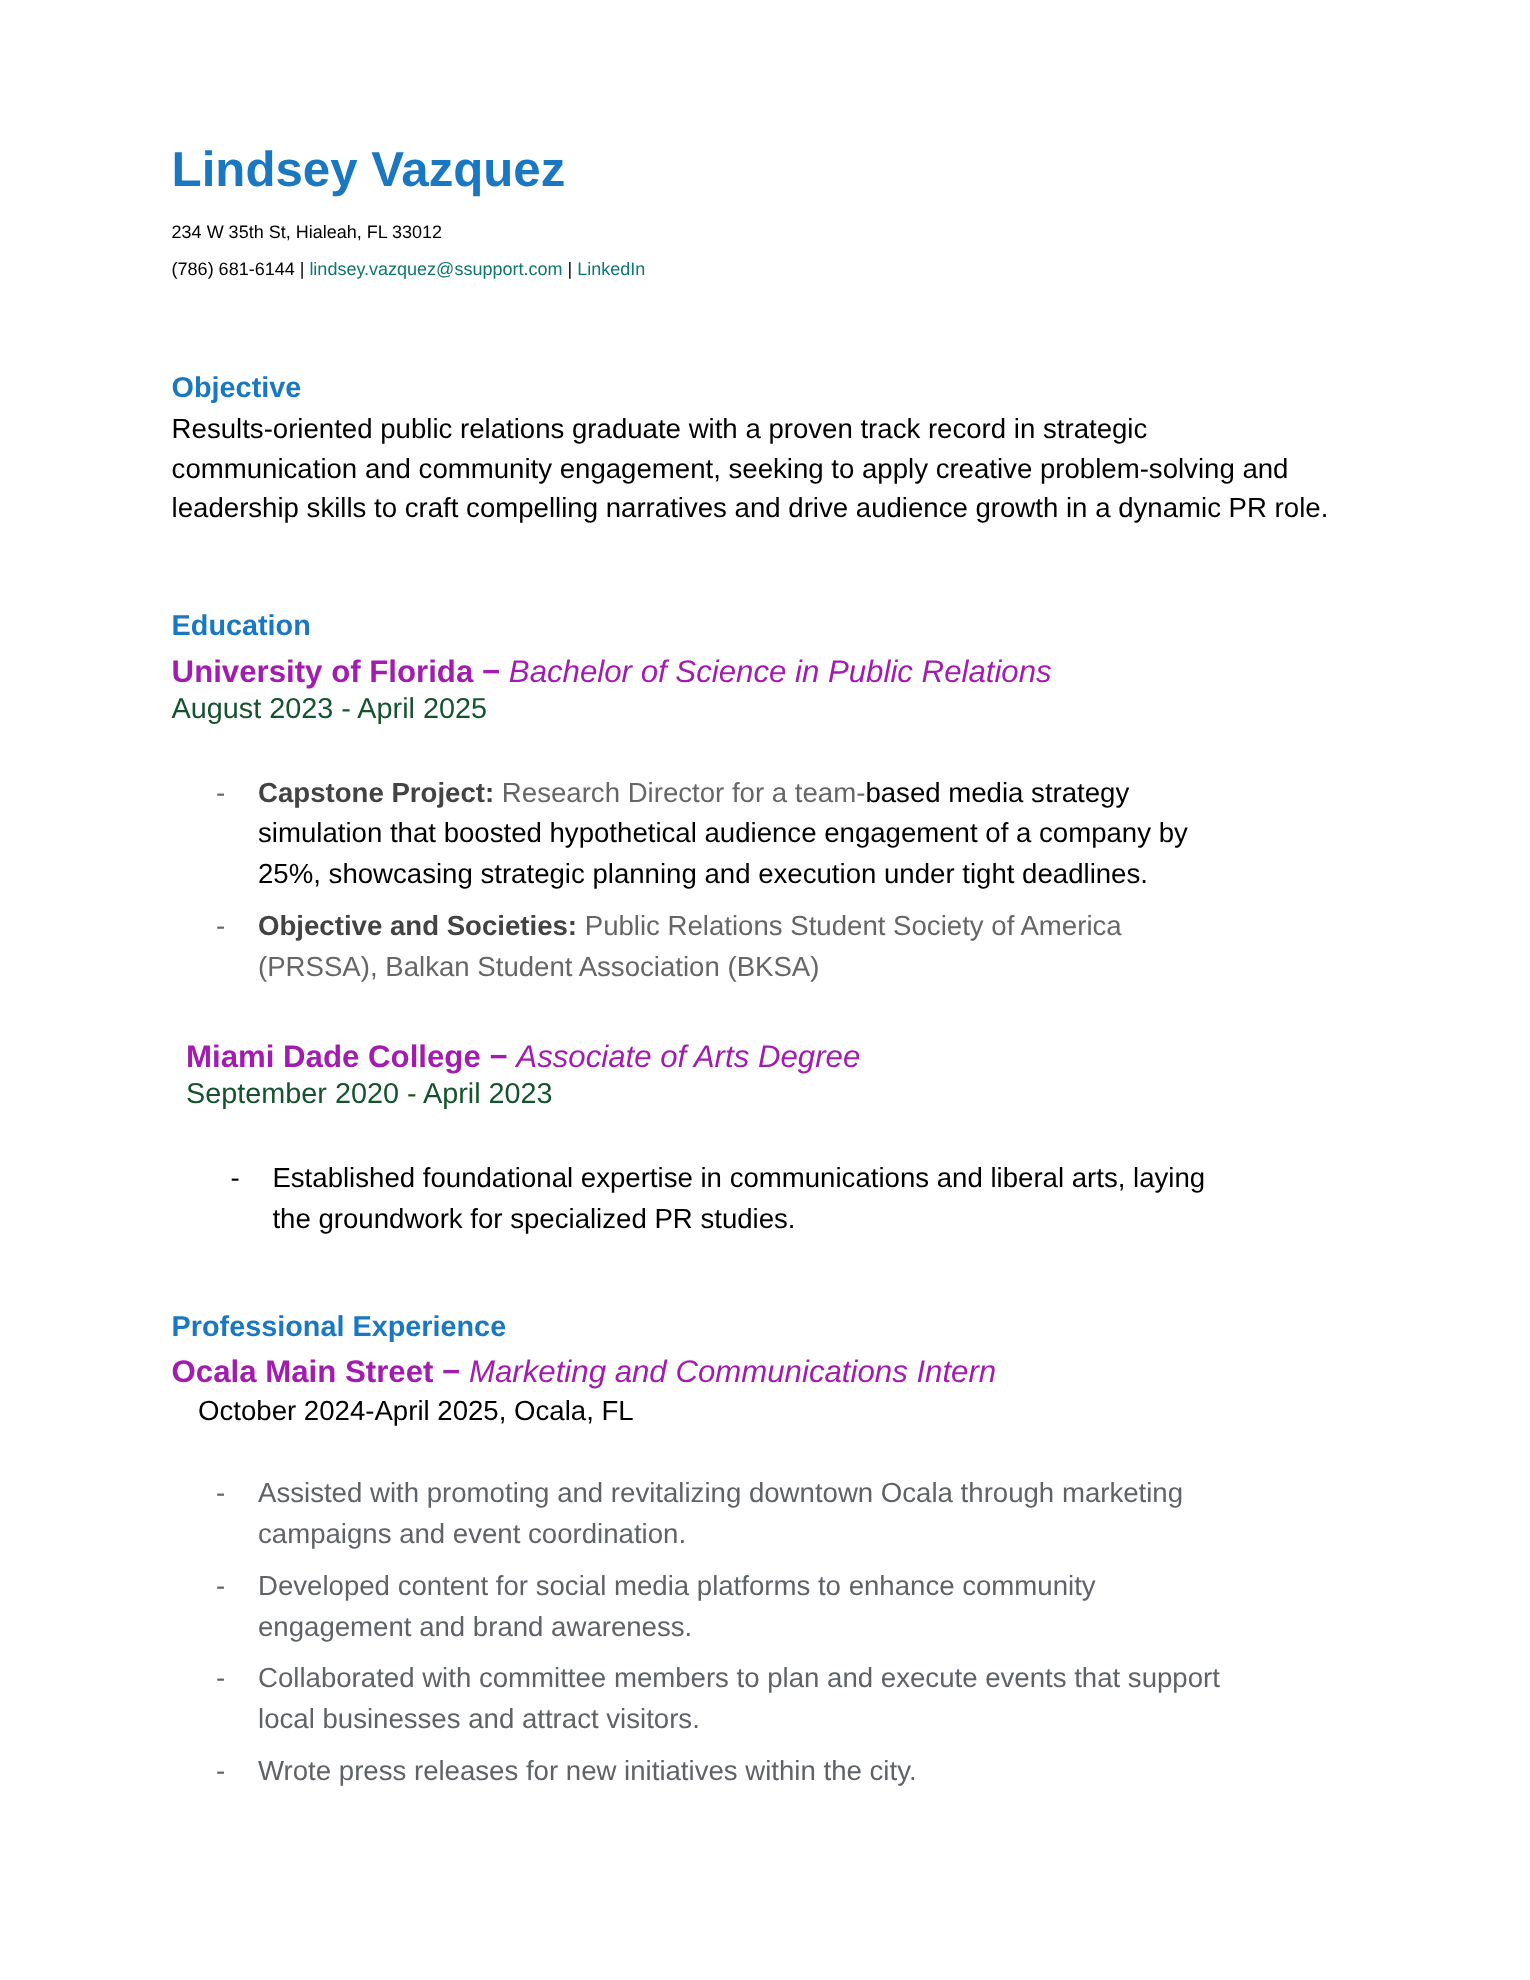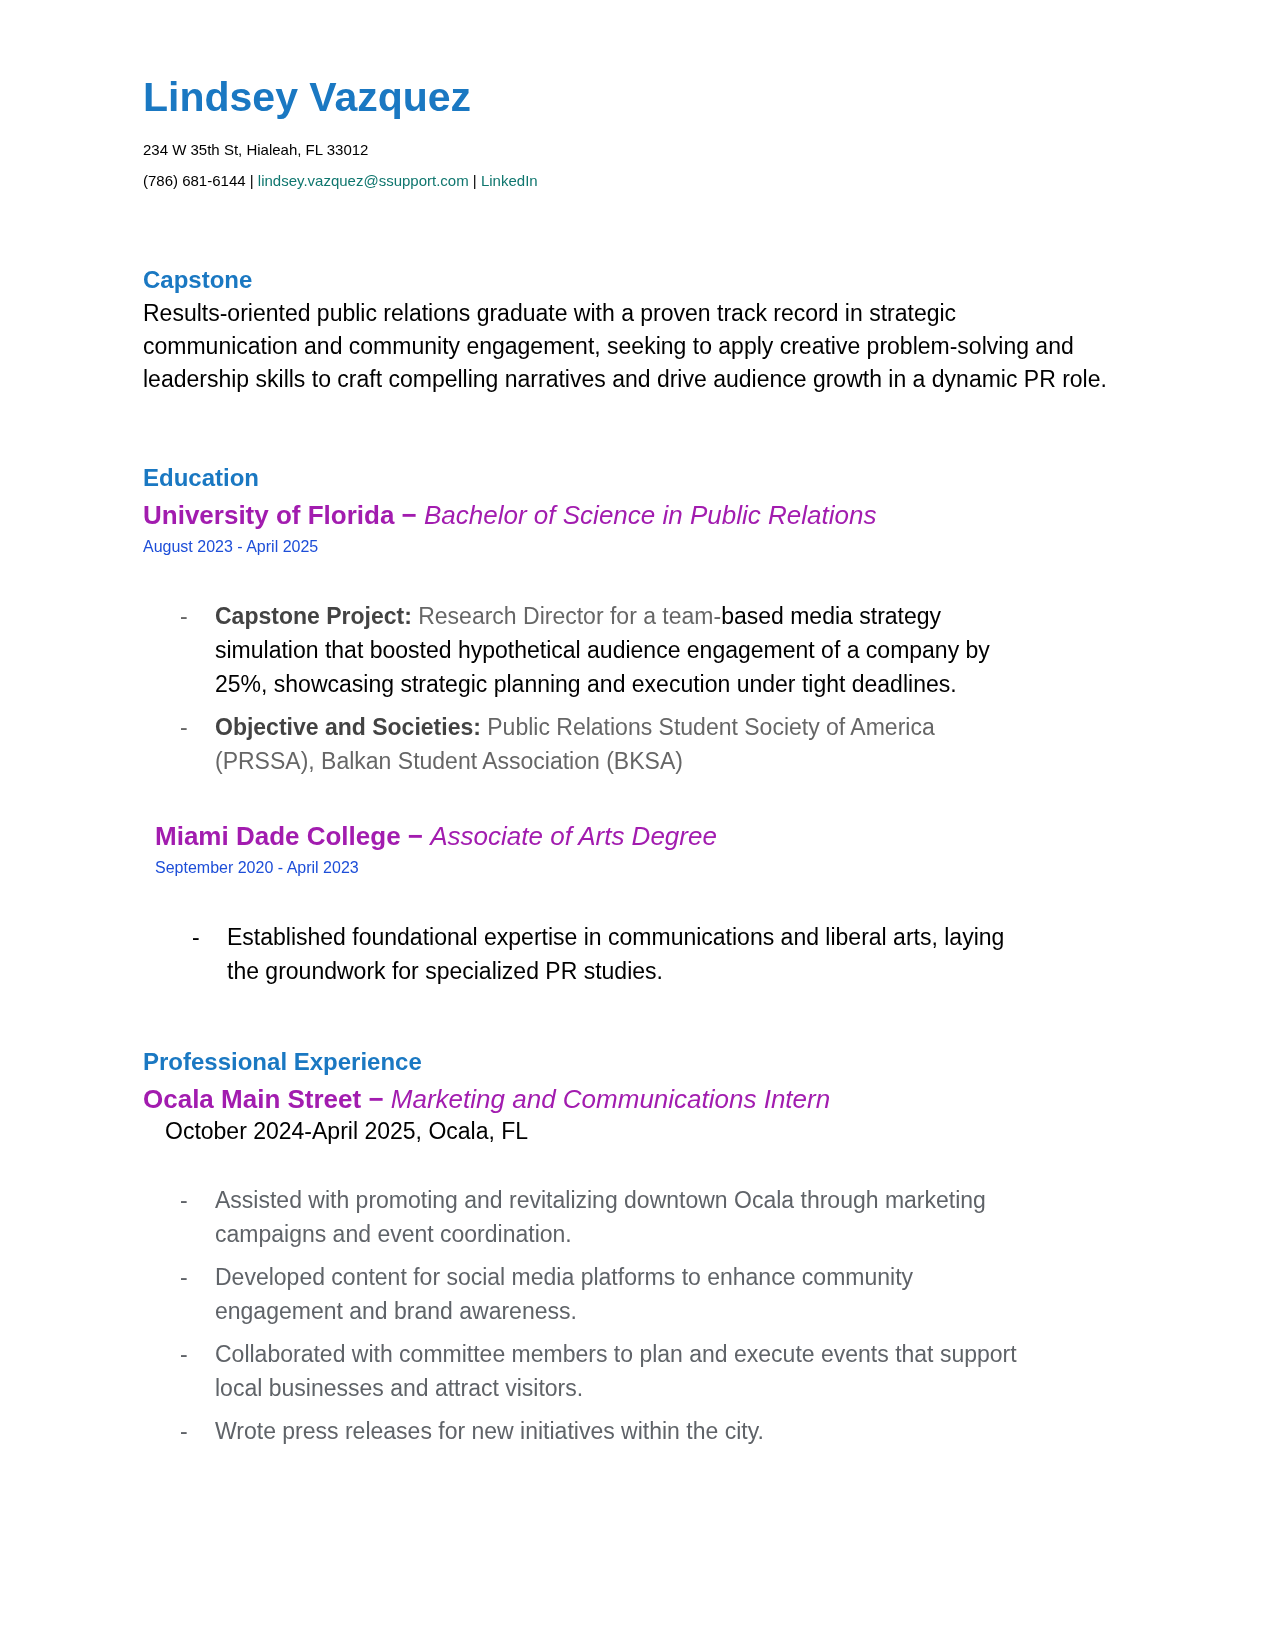--- a/index.html
+++ b/index.html
@@ -8,21 +8,21 @@
     width: 1275px;
     height: 1650px;
     background: #ffffff;
     font-family: "Liberation Sans", sans-serif;
     color: #000000;
     overflow: hidden;
   }
   .page {
     width: 1167px;
     height: 1650px;
-    padding: 74px 145px 0 143px;
+    padding: 118px 145px 0 143px;
   }
   .name {
     font-size: 41px;
     font-weight: bold;
     color: #1a78c2;
     line-height: 46px;
     margin: 0 0 14px 0;
   }
   .contact-line {
     font-size: 15px;
@@ -54,23 +54,23 @@
   .entry-title {
     font-size: 26px;
     line-height: 33px;
     margin-top: 7px;
     color: #a21caf;
   }
   .entry-title .org { font-weight: bold; }
   .entry-title .dash { font-weight: bold; }
   .entry-title .role { font-style: italic; }
   .entry-dates {
-    font-size: 16px;
+    font-size: 24px;
     line-height: 28px;
-    color: #1d4ed8;
+    color: #14532d;
     margin-top: 1px;
   }
   .entry-dates.dark { color: #000000; font-size: 23px; margin-left: 22px; }
   ul.bullets {
     list-style: none;
     margin: 38px 0 0 0;
     padding: 0;
   }
   ul.bullets li {
     display: flex;
@@ -95,21 +95,21 @@
 <body>
 
 <div class="page">
 
   <div>
     <h1 class="name">Lindsey Vazquez</h1>
     <div class="contact-line">234 W 35th St, Hialeah, FL 33012</div>
     <div class="contact-line"><span>(786) 681-6144</span><span> | </span><span class="link">lindsey.vazquez@ssupport.com</span><span> | </span><span class="link">LinkedIn</span></div>
   </div>
 
-  <h2 class="section-heading mt-objective">Capstone</h2>
+  <h2 class="section-heading mt-objective">Objective</h2>
   <div class="objective-body">Results-oriented public relations graduate with a proven track record in strategic communication and community engagement, seeking to apply creative problem-solving and leadership skills to craft compelling narratives and drive audience growth in a dynamic PR role.</div>
 
   <h2 class="section-heading mt-education">Education</h2>
 
   <div>
     <div class="entry-title"><span class="org">University of Florida</span><span class="dash"> − </span><span class="role">Bachelor of Science in Public Relations</span></div>
     <div class="entry-dates">August 2023 - April 2025</div>
     <ul class="bullets">
       <li>
           <span class="marker seg-gray">-</span>

